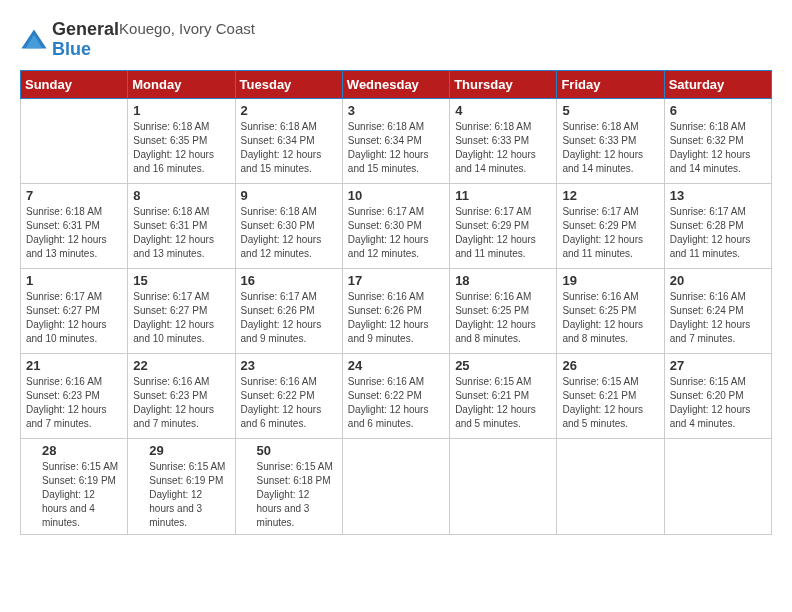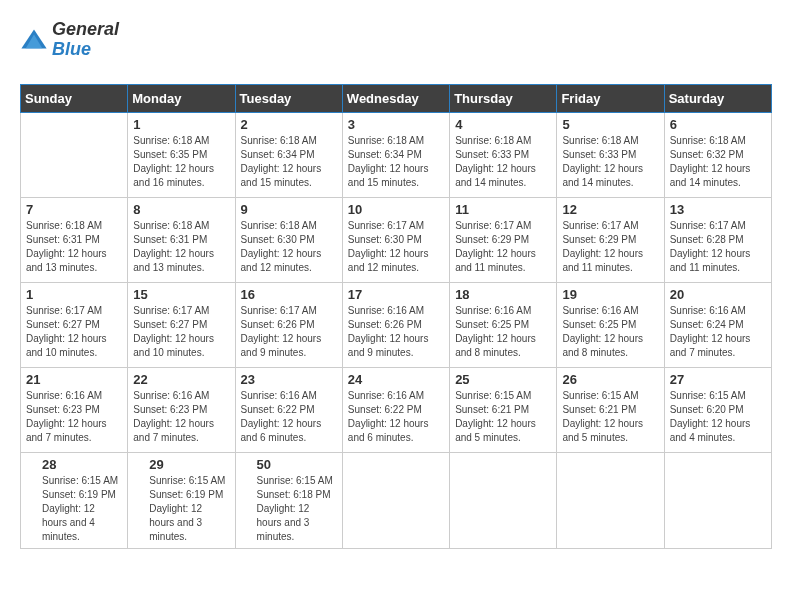--- a/index.html
+++ b/index.html
@@ -6,22 +6,21 @@
     body {
       font-family: Arial, sans-serif;
       background: #fff;
       width: 792px;
       min-height: 612px;
       padding: 20px;
     }
     .header {
       display: flex;
       align-items: flex-start;
-      margin-bottom: 24px;
-      font-style: italic;
+      margin-bottom: 10px;
     }
     .logo {
       display: flex;
       align-items: center;
       gap: 4px;
     }
     .logo-text {
       display: flex;
       flex-direction: column;
       font-size: 18px;
@@ -45,21 +44,21 @@
     .location {
       font-size: 15px;
       color: #555;
     }
     .calendar {
       width: 100%;
       border-collapse: collapse;
       border: 1px solid #ccc;
     }
     .calendar th {
-      background-color: #404040;
+      background-color: #b91c1c;
       color: #fff;
       font-size: 13px;
       font-weight: bold;
       padding: 6px 4px;
       text-align: left;
       border: 1px solid #2a7fc4;
     }
     .calendar td {
       vertical-align: top;
       border: 1px solid #ccc;
@@ -98,20 +97,21 @@
     <svg class="logo-icon" viewBox="0 0 40 40" xmlns="http://www.w3.org/2000/svg">
       <polygon points="20,5 38,32 2,32" fill="#2a7fc4"></polygon>
       <polygon points="20,12 32,32 8,32" fill="#5aaee8" opacity="0.6"></polygon>
     </svg>
     <div class="logo-text">
       <span>General</span>
       <span>Blue</span>
     </div>
   </div>
   <div class="title-block">
+    <div class="location">Kouego, Ivory Coast</div>
   </div>
 </div>
 
 <table class="calendar">
   <thead>
     <tr>
     <th>Sunday</th>
         <th>Monday</th>
         <th>Tuesday</th>
         <th>Wednesday</th>

